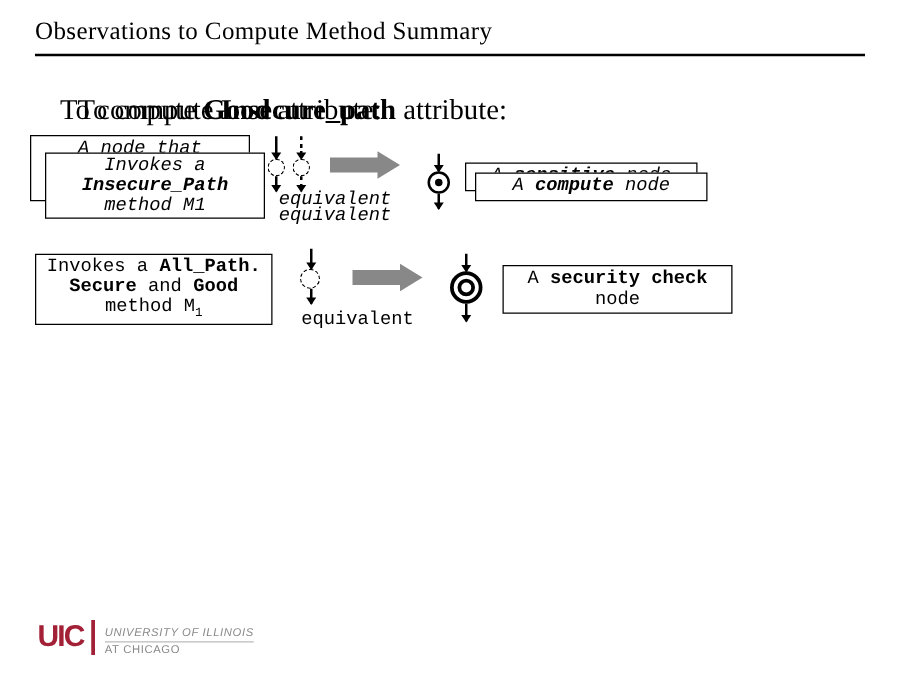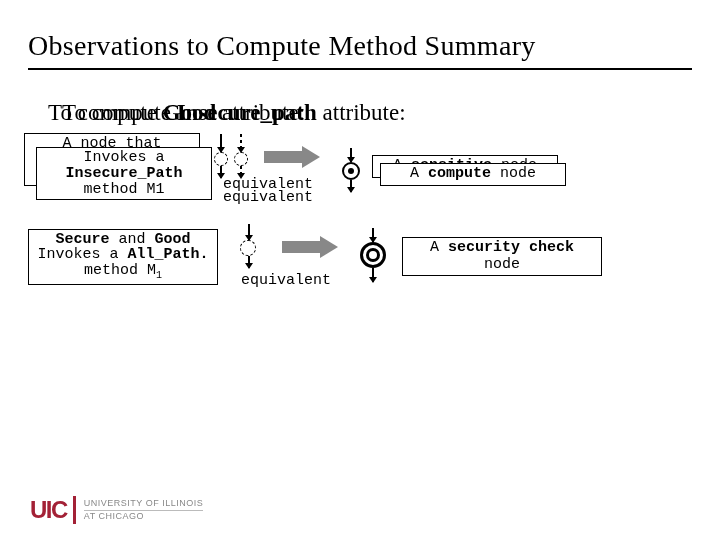--- a/index.html
+++ b/index.html
@@ -9,23 +9,23 @@
     font-family: Georgia, "Times New Roman", serif;
     background: #fff;
     color: #000;
   }
   .slide {
     width: 720px; height: 540px;
     padding: 14px 28px 10px 28px;
     position: relative;
   }
   .title {
-    font-size: 28px;
+    font-size: 20px;
     line-height: 1.15;
-    margin: 16px 0 6px 0;
+    margin: 0 0 6px 0;
     font-weight: normal;
     letter-spacing: .3px;
   }
   .rule {
     border: none;
     border-top: 2.5px solid #000;
     margin: 2px 0 30px 0;
   }
   .subtitle-wrap {
     position: relative;
@@ -36,21 +36,21 @@
     position: absolute;
     top: 0; left: 0;
     font-size: 23px;
     white-space: nowrap;
   }
   .subtitle-a { left: 0; }
   .subtitle-b { left: 14px; }
   .b { font-weight: bold; }
 
   .row { display: flex; align-items: center; margin-bottom: 18px; }
-  .row1 { margin-top: 2px; }
+  .row1 { margin-top: 2px; font-style: italic; }
   .left-box {
     border: 1px solid #000;
     font-family: "Courier New", monospace;
     font-size: 15px;
     line-height: 1.05;
     padding: 2px 4px;
     width: 172px;
     text-align: center;
   }
   .left-box .sub { font-size: 10px; vertical-align: sub; }
@@ -164,39 +164,39 @@
   }
   .right-stack .layer.front { left: 4px; top: 4px; z-index: 2; }
 
   
   .check-node { position: absolute; border-radius: 50%; background: #fff; border: 3px solid #000; }
   .check-node.inner { border-width: 3px; }
 
   .footer {
     position: absolute;
     left: 30px; bottom: 16px;
-    display: flex; align-items: center; gap: 8px;
+    display: flex; align-items: flex-end; gap: 8px;
   }
   .uic-mark {
     font-family: Arial, Helvetica, sans-serif;
     font-weight: 900;
     font-size: 24px;
     color: #a32136;
     letter-spacing: -1.5px;
     border-right: 3px solid #a32136;
     padding-right: 6px;
   }
   .uic-text {
     font-family: Arial, Helvetica, sans-serif;
     font-size: 9px;
     color: #888;
     line-height: 1.05;
     letter-spacing: .5px;
   }
-  .uic-text .line1 { border-bottom: 1px solid #bbb; padding-bottom: 1px; margin-bottom: 1px; }
+  .uic-text .line1 { border-bottom: 1px solid #bbb; padding-bottom: 1px; margin-bottom: 1px; font-style: italic; }
 </style>
 </head>
 <body>
 
 <div class="slide">
   <h1 class="title">Observations to Compute Method Summary</h1>
   <hr class="rule">
 
   <div class="subtitle-wrap">
     <div class="subtitle-b">
@@ -254,22 +254,22 @@
       </div>
       <div class="layer front">
         <span>A </span><span class="b">compute</span><span> node</span>
       </div>
     </div>
   </div>
 
   <div class="row">
 
     <div class="left-box" style="width:190px">
+      <div><span>Invokes a </span><span class="b">All_Path.</span></div>
       <div><span class="b">Secure</span><span> and </span><span class="b">Good</span></div>
-      <div><span>Invokes a </span><span class="b">All_Path.</span></div>
       <div><span>method M</span><span class="sub">1</span></div>
     </div>
 
     <div class="mid">
       <div class="mid-row">
         <div class="mini-graph">
           <div class="edge" style="left:20px; top:0; height:16px"></div>
           <div class="outline-node" style="left:12px; top:16px; width:16px; height:16px"></div>
           <div class="edge" style="left:20px; top:32px; height:12px"></div>
         </div>
@@ -281,21 +281,21 @@
       <div class="equiv-text">equivalent</div>
     </div>
 
     <div class="target-graph" style="width:44px; height:58px">
       <div class="edge" style="left:20px; top:0; height:14px"></div>
       <div class="check-node" style="left:8px; top:14px; width:26px; height:26px"></div>
       <div class="check-node inner" style="left:14px; top:20px; width:14px; height:14px"></div>
       <div class="edge" style="left:20px; top:40px; height:14px"></div>
     </div>
 
-    <div class="right-box" style="width:200px">
+    <div class="right-box" style="width:184px">
       <div><span>A </span><span class="b">security check</span></div>
       <div>node</div>
     </div>
   </div>
 
   <div class="footer">
     <div class="uic-mark">UIC</div>
     <div class="uic-text">
       <div class="line1">UNIVERSITY OF ILLINOIS</div>
       <div>AT CHICAGO</div>

